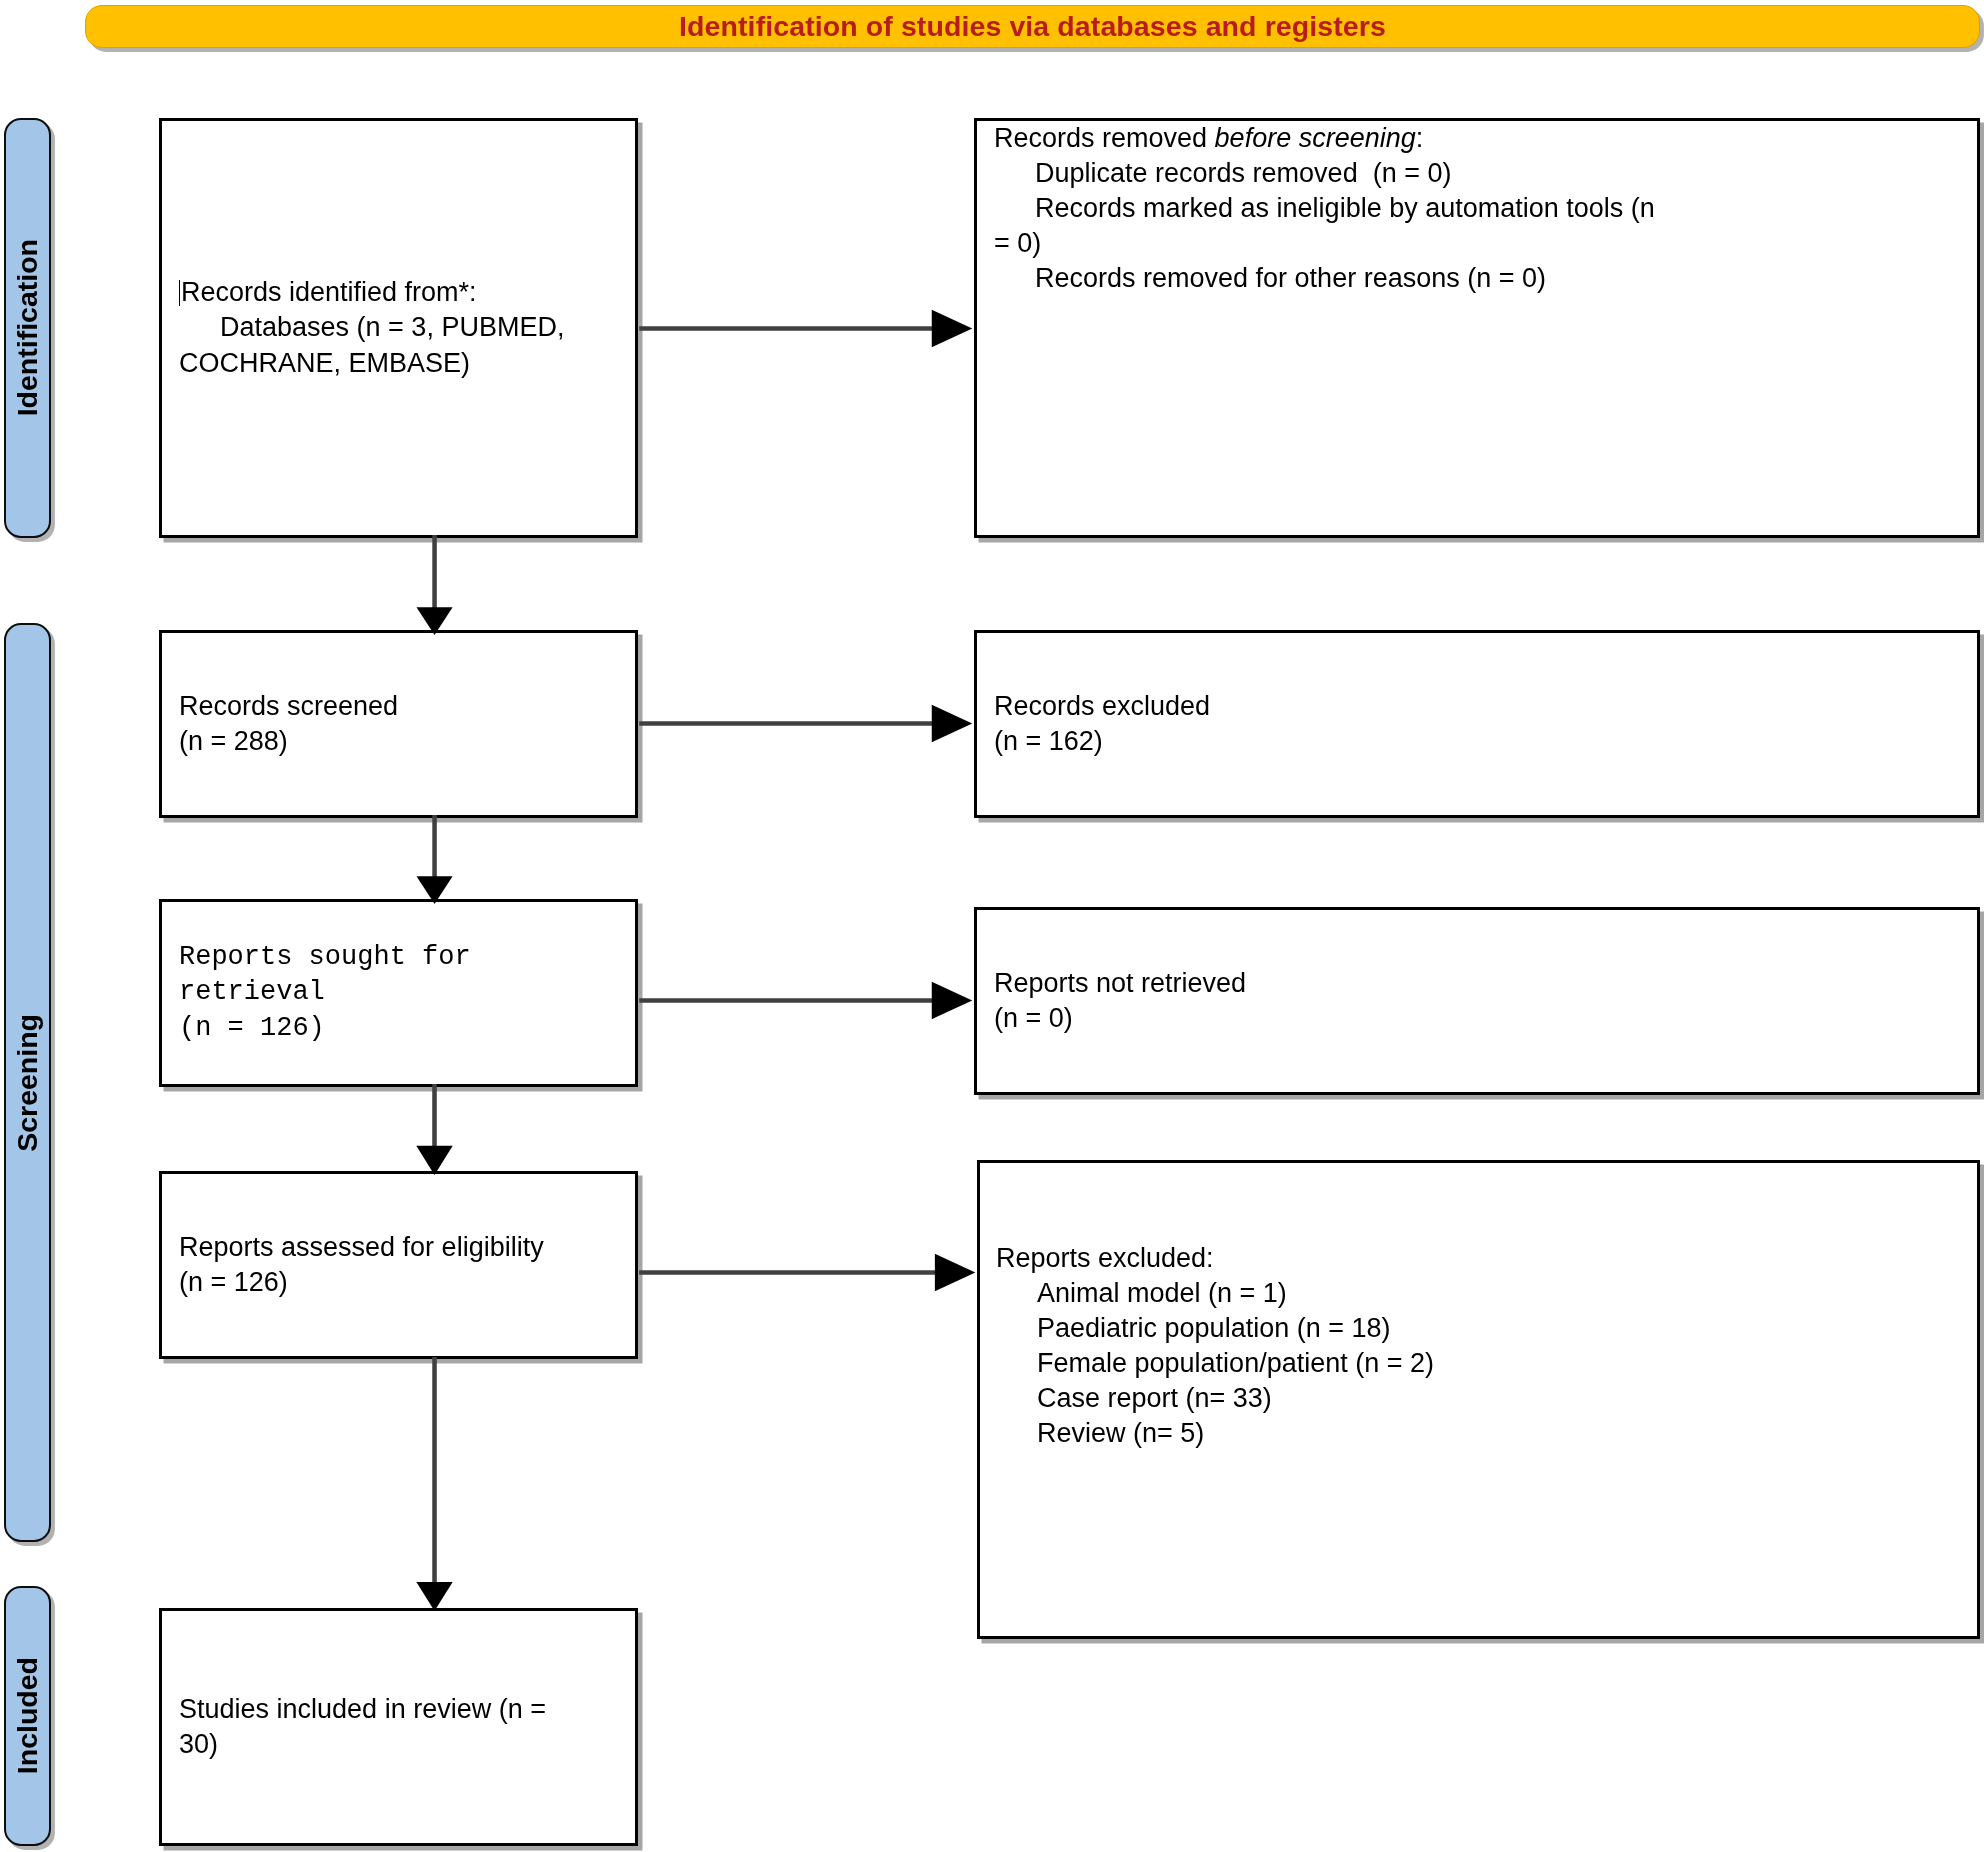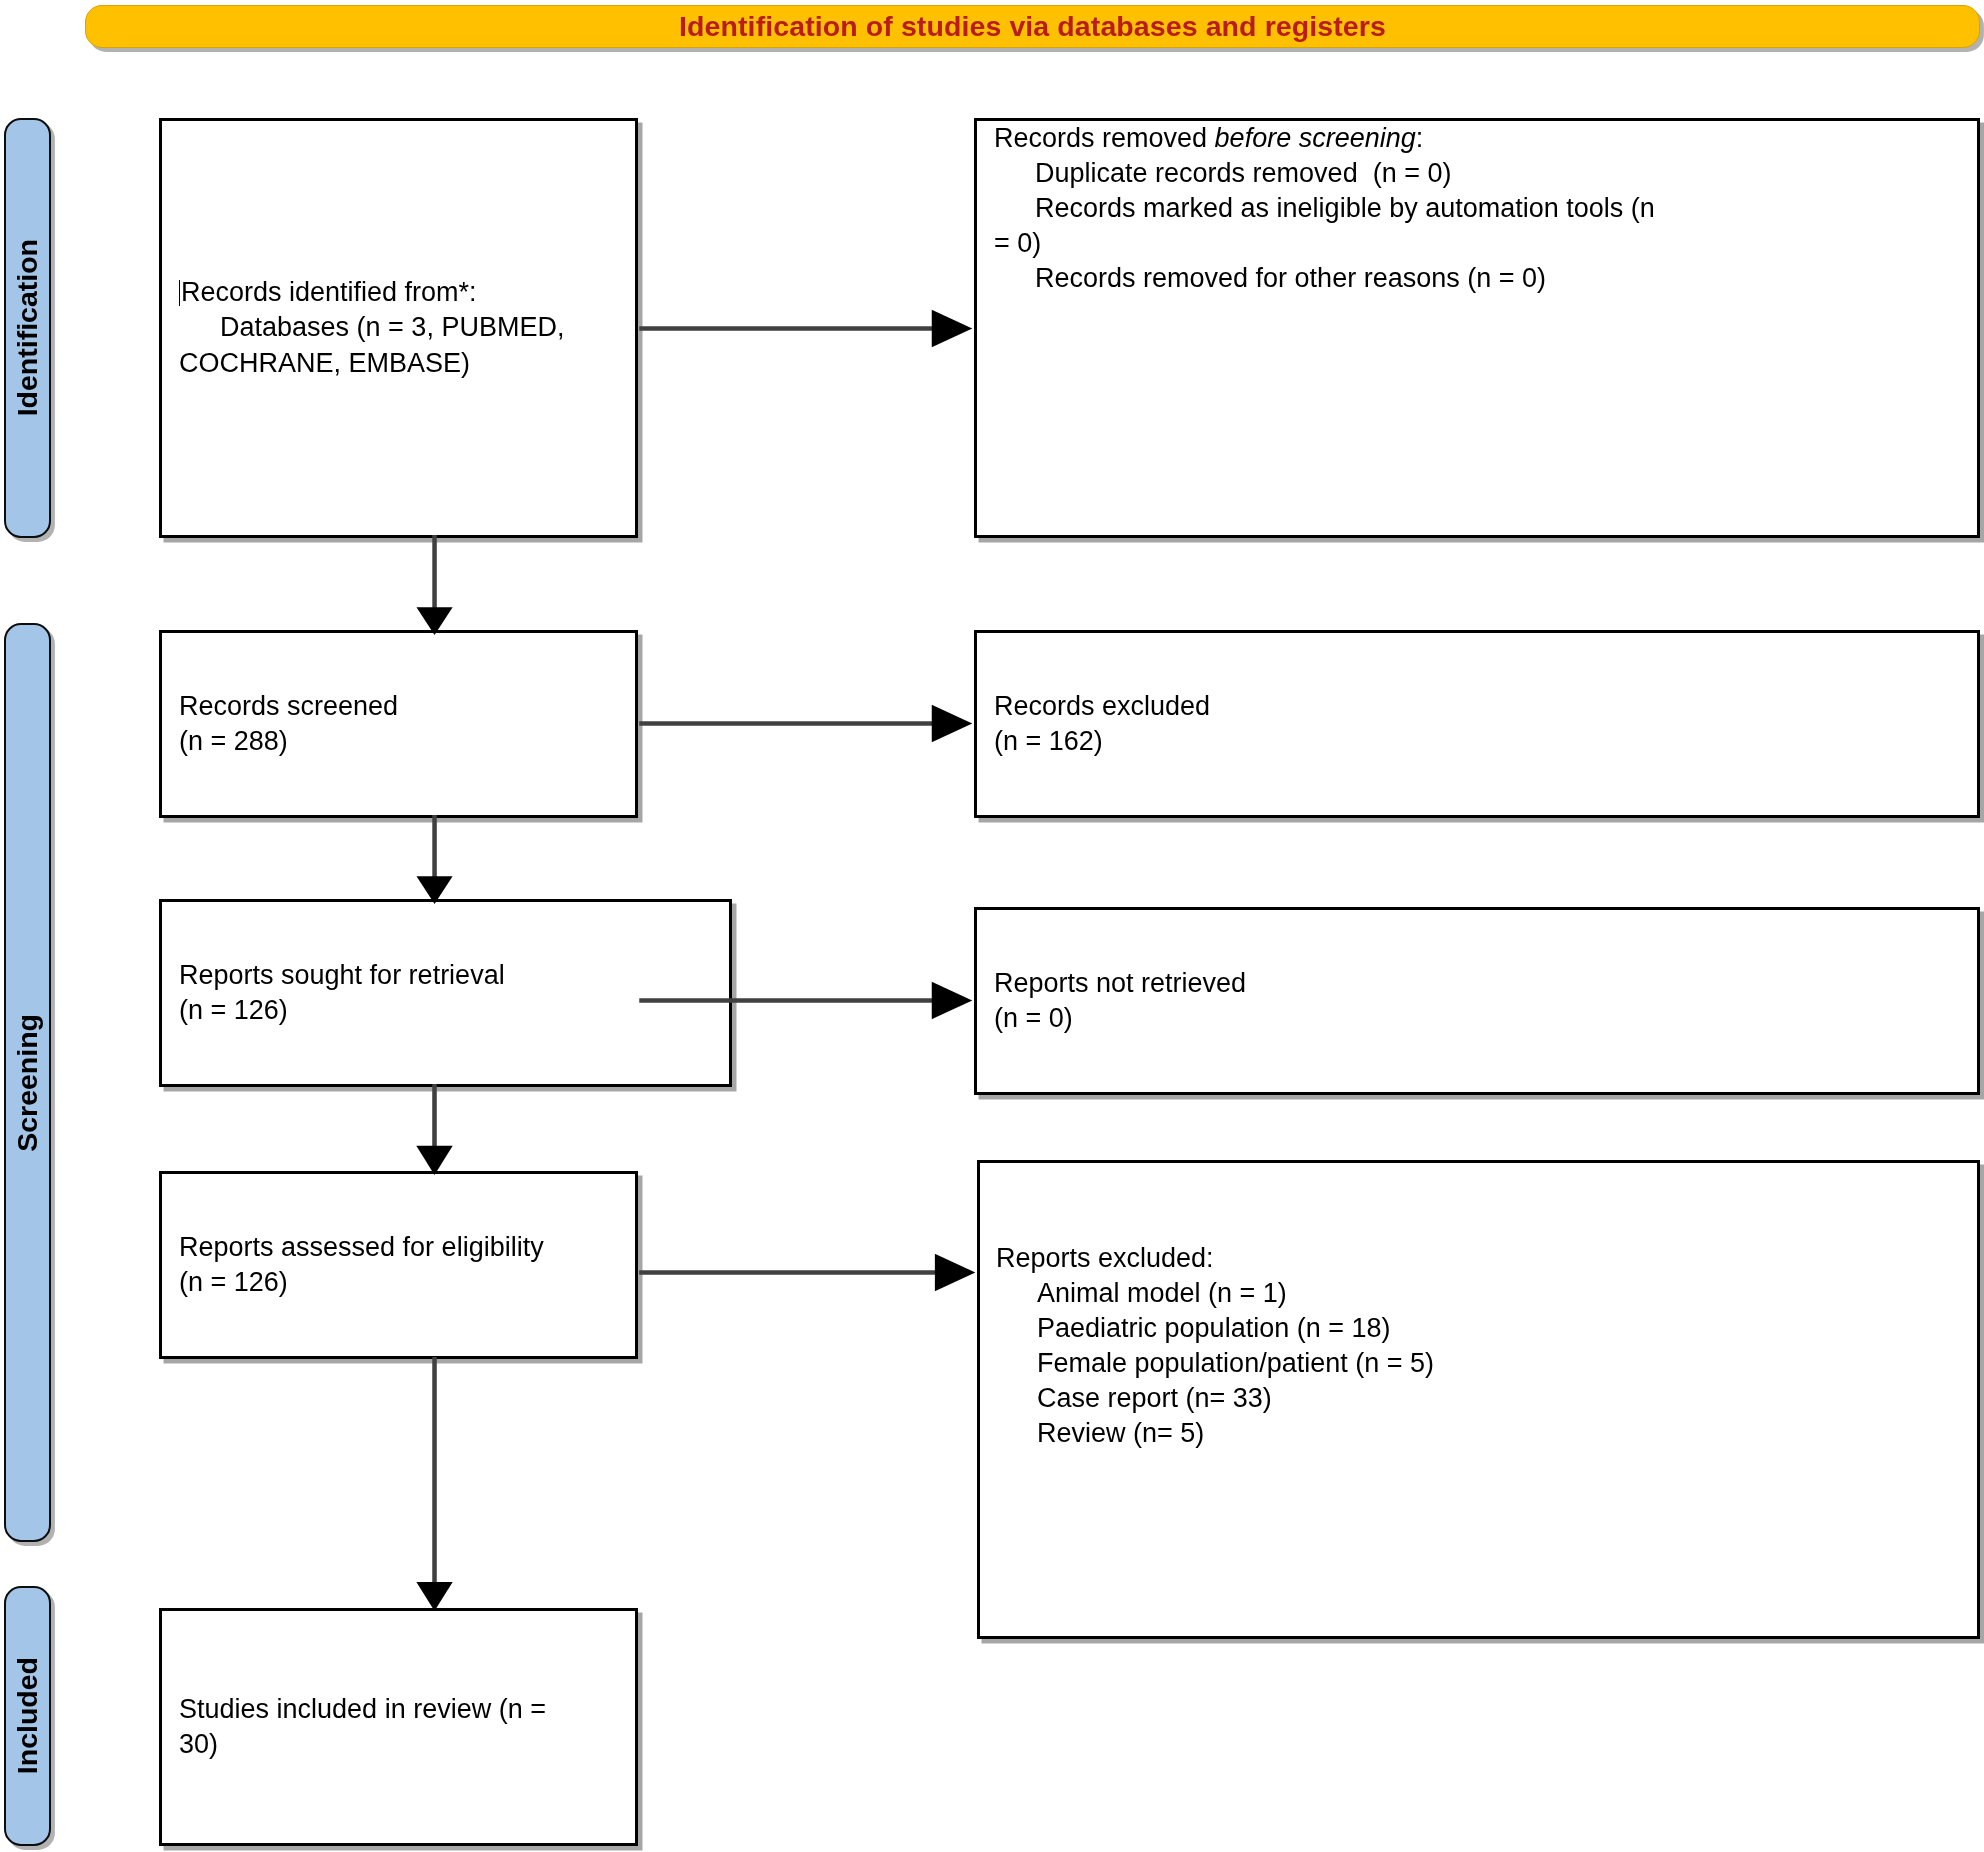--- a/index.html
+++ b/index.html
@@ -127,34 +127,34 @@
   </div>
 
   <div class="flow-box" style="left:159px; top:630px; width:479px; height:188px;">
     <div class="box-text"><span>Records screened</span><span style="display:block">(n = 288)</span></div>
   </div>
 
   <div class="flow-box" style="left:974px; top:630px; width:1006px; height:188px;">
     <div class="box-text"><span>Records excluded</span><span style="display:block">(n = 162)</span></div>
   </div>
 
-  <div class="flow-box" style="left:159px; top:899px; width:573px; height:188px;">
+  <div class="flow-box" style="left:159px; top:899px; width:479px; height:188px;font-family:Liberation Mono, monospace;">
     <div class="box-text"><span>Reports sought for retrieval</span><span style="display:block">(n = 126)</span></div>
   </div>
 
   <div class="flow-box" style="left:974px; top:907px; width:1006px; height:188px;">
     <div class="box-text"><span>Reports not retrieved</span><span style="display:block">(n = 0)</span></div>
   </div>
 
   <div class="flow-box" style="left:159px; top:1171px; width:479px; height:188px;">
     <div class="box-text"><span>Reports assessed for eligibility</span><span style="display:block">(n = 126)</span></div>
   </div>
 
   <div class="flow-box top-align" style="left:977px; top:1160px; width:1003px; height:479px;padding-left:16px;">
-    <div class="box-text" style="padding-top:78px;"><span>Reports excluded:</span><span class="ind">Animal model (n = 1)</span><span class="ind">Paediatric population (n = 18)</span><span class="ind">Female population/patient (n = 5)</span><span class="ind">Case report (n= 33)</span><span class="ind">Review (n= 5)</span></div>
+    <div class="box-text" style="padding-top:78px;"><span>Reports excluded:</span><span class="ind">Animal model (n = 1)</span><span class="ind">Paediatric population (n = 18)</span><span class="ind">Female population/patient (n = 2)</span><span class="ind">Case report (n= 33)</span><span class="ind">Review (n= 5)</span></div>
   </div>
 
   <div class="flow-box" style="left:159px; top:1608px; width:479px; height:238px;">
     <div class="box-text"><span>Studies included in review (n =</span><span style="display:block">30)</span></div>
   </div>
 
   <svg class="conn" style="left:389px; top:535px; width:104px; height:100px;" viewBox="0 0 160 155">
     <line x1="70" y1="0" x2="70" y2="118"></line>
     <polygon points="42,112 98,112 70,155"></polygon>
   </svg>

